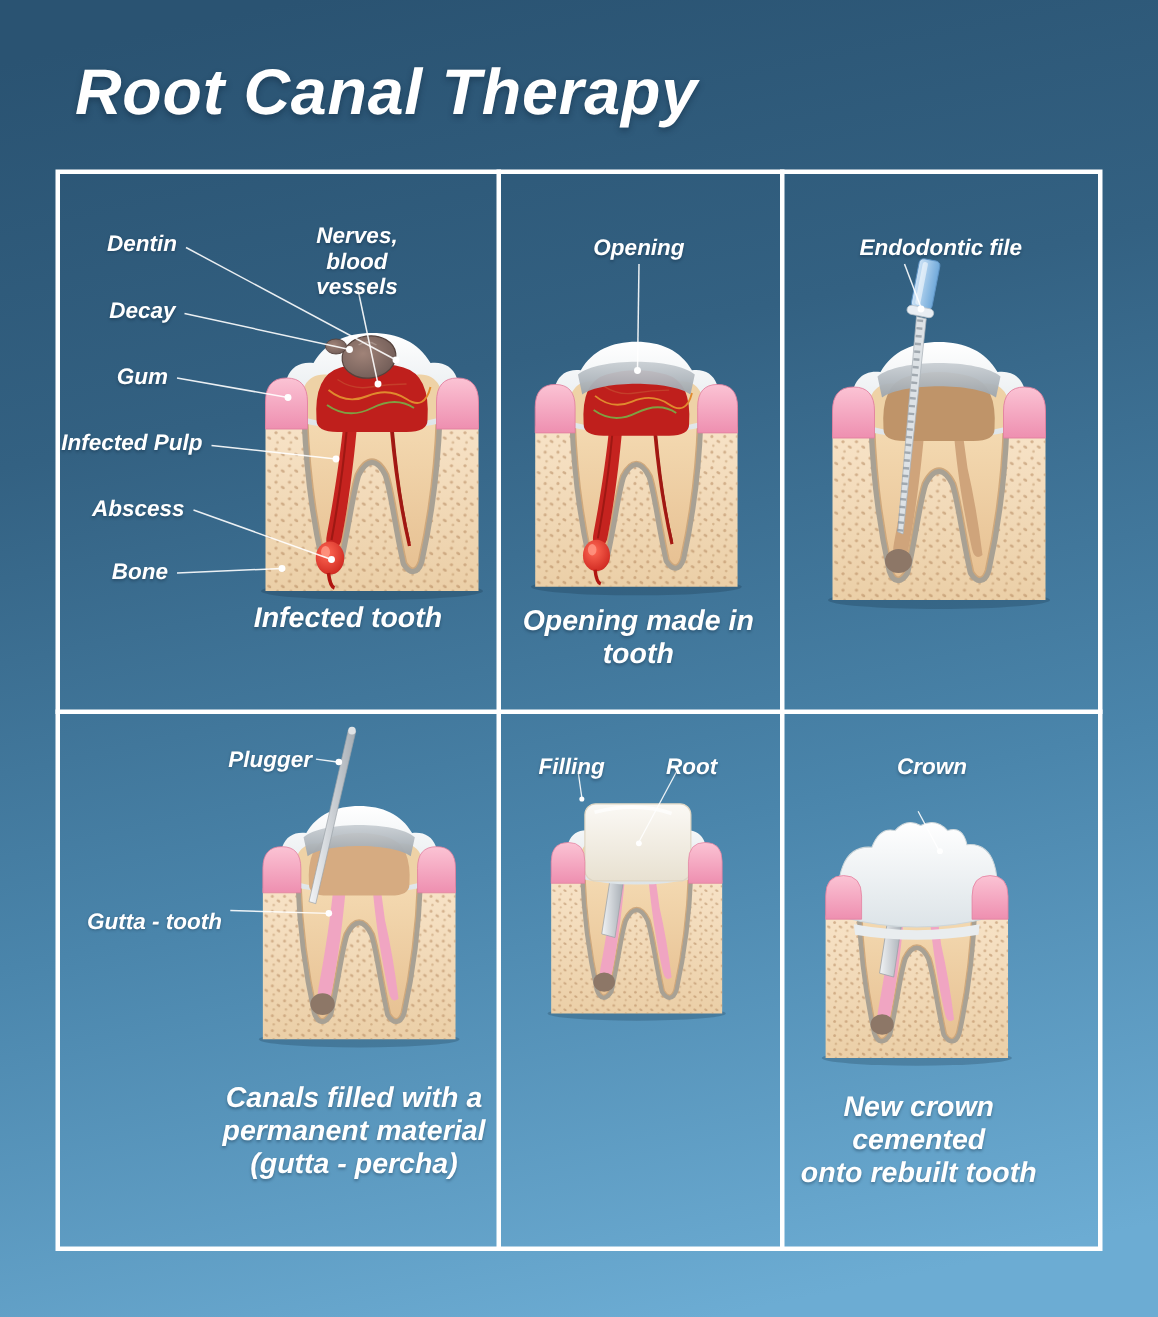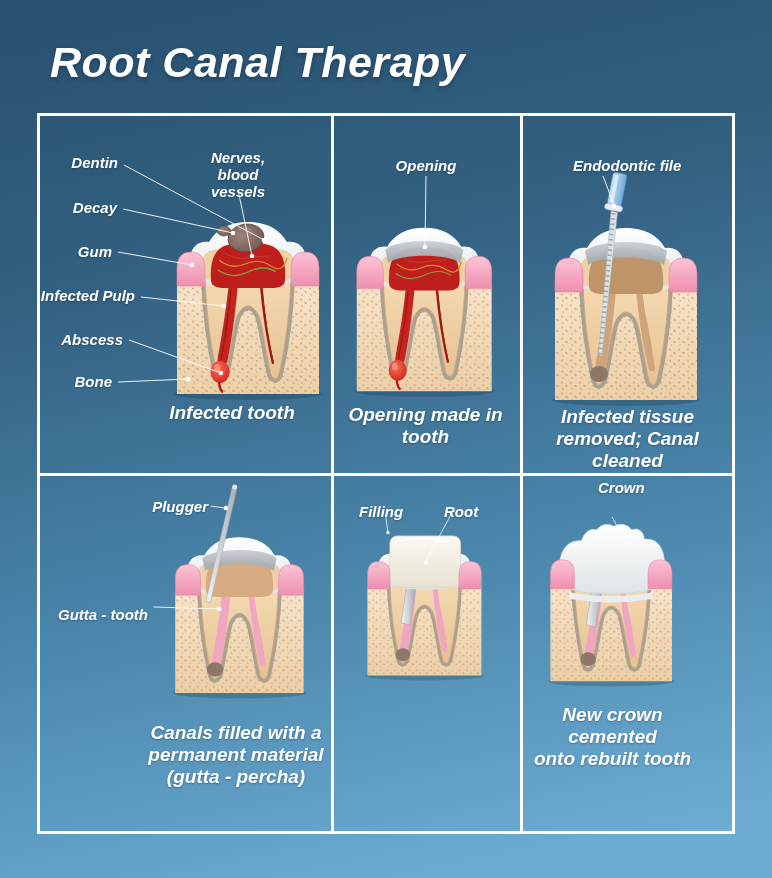--- a/index.html
+++ b/index.html
@@ -237,22 +237,20 @@
         <use href="#g-band"></use>
         <use href="#g-file"></use>
         <use href="#g-gum"></use>
       </g>
       <g class="leads">
         <line class="lead" x1="80" y1="60" x2="91" y2="89"></line>
           <circle class="dot" cx="91" cy="90" r="2.3"></circle>
       </g>
     </svg>
     <span class="lbl" style="left:50px;top:42px;width:110px;text-align:left">Endodontic file</span>
-    <div class="caption" style="left:2px;right:2px;top:290px">Infected tissue
-removed; Canal cleaned</div>
   </section>
 
   <section class="panel" style="left:40px;top:468px;width:288px;height:338px">
     <svg class="art" viewBox="0 0 288 355">
       <g transform="translate(131,50) scale(0.95)">
         <use href="#g-bone"></use>
         <use href="#g-roots"></use>
         <use href="#p-canalL" class="c-pink"></use>
         <use href="#p-canalR" class="c-pink"></use>
         <use href="#g-crown"></use>
@@ -293,21 +291,21 @@
         <line class="lead" x1="44" y1="45" x2="47" y2="66"></line>
           <circle class="dot" cx="47" cy="67" r="2"></circle>
         <line class="lead" x1="122" y1="45" x2="92" y2="101"></line>
           <circle class="dot" cx="92" cy="102" r="2.3"></circle>
       </g>
     </svg>
     <span class="lbl" style="left:25px;top:28px">Filling</span>
     <span class="lbl" style="left:110px;top:28px">Root</span>
   </section>
 
-  <section class="panel" style="left:523px;top:452px;width:179px;height:355px">
+  <section class="panel" style="left:523px;top:476px;width:179px;height:355px">
     <svg class="art" viewBox="0 0 209 355">
       <g transform="translate(28,42)">
         <use href="#g-bone"></use>
         <use href="#g-roots"></use>
         <use href="#p-canalL" class="c-pink"></use>
         <use href="#p-canalR" class="c-pink"></use>
         <use href="#g-post"></use>
         <use href="#p-residue" class="c-brown"></use>
         <use href="#g-crownfull"></use>
         <use href="#g-gum"></use>

